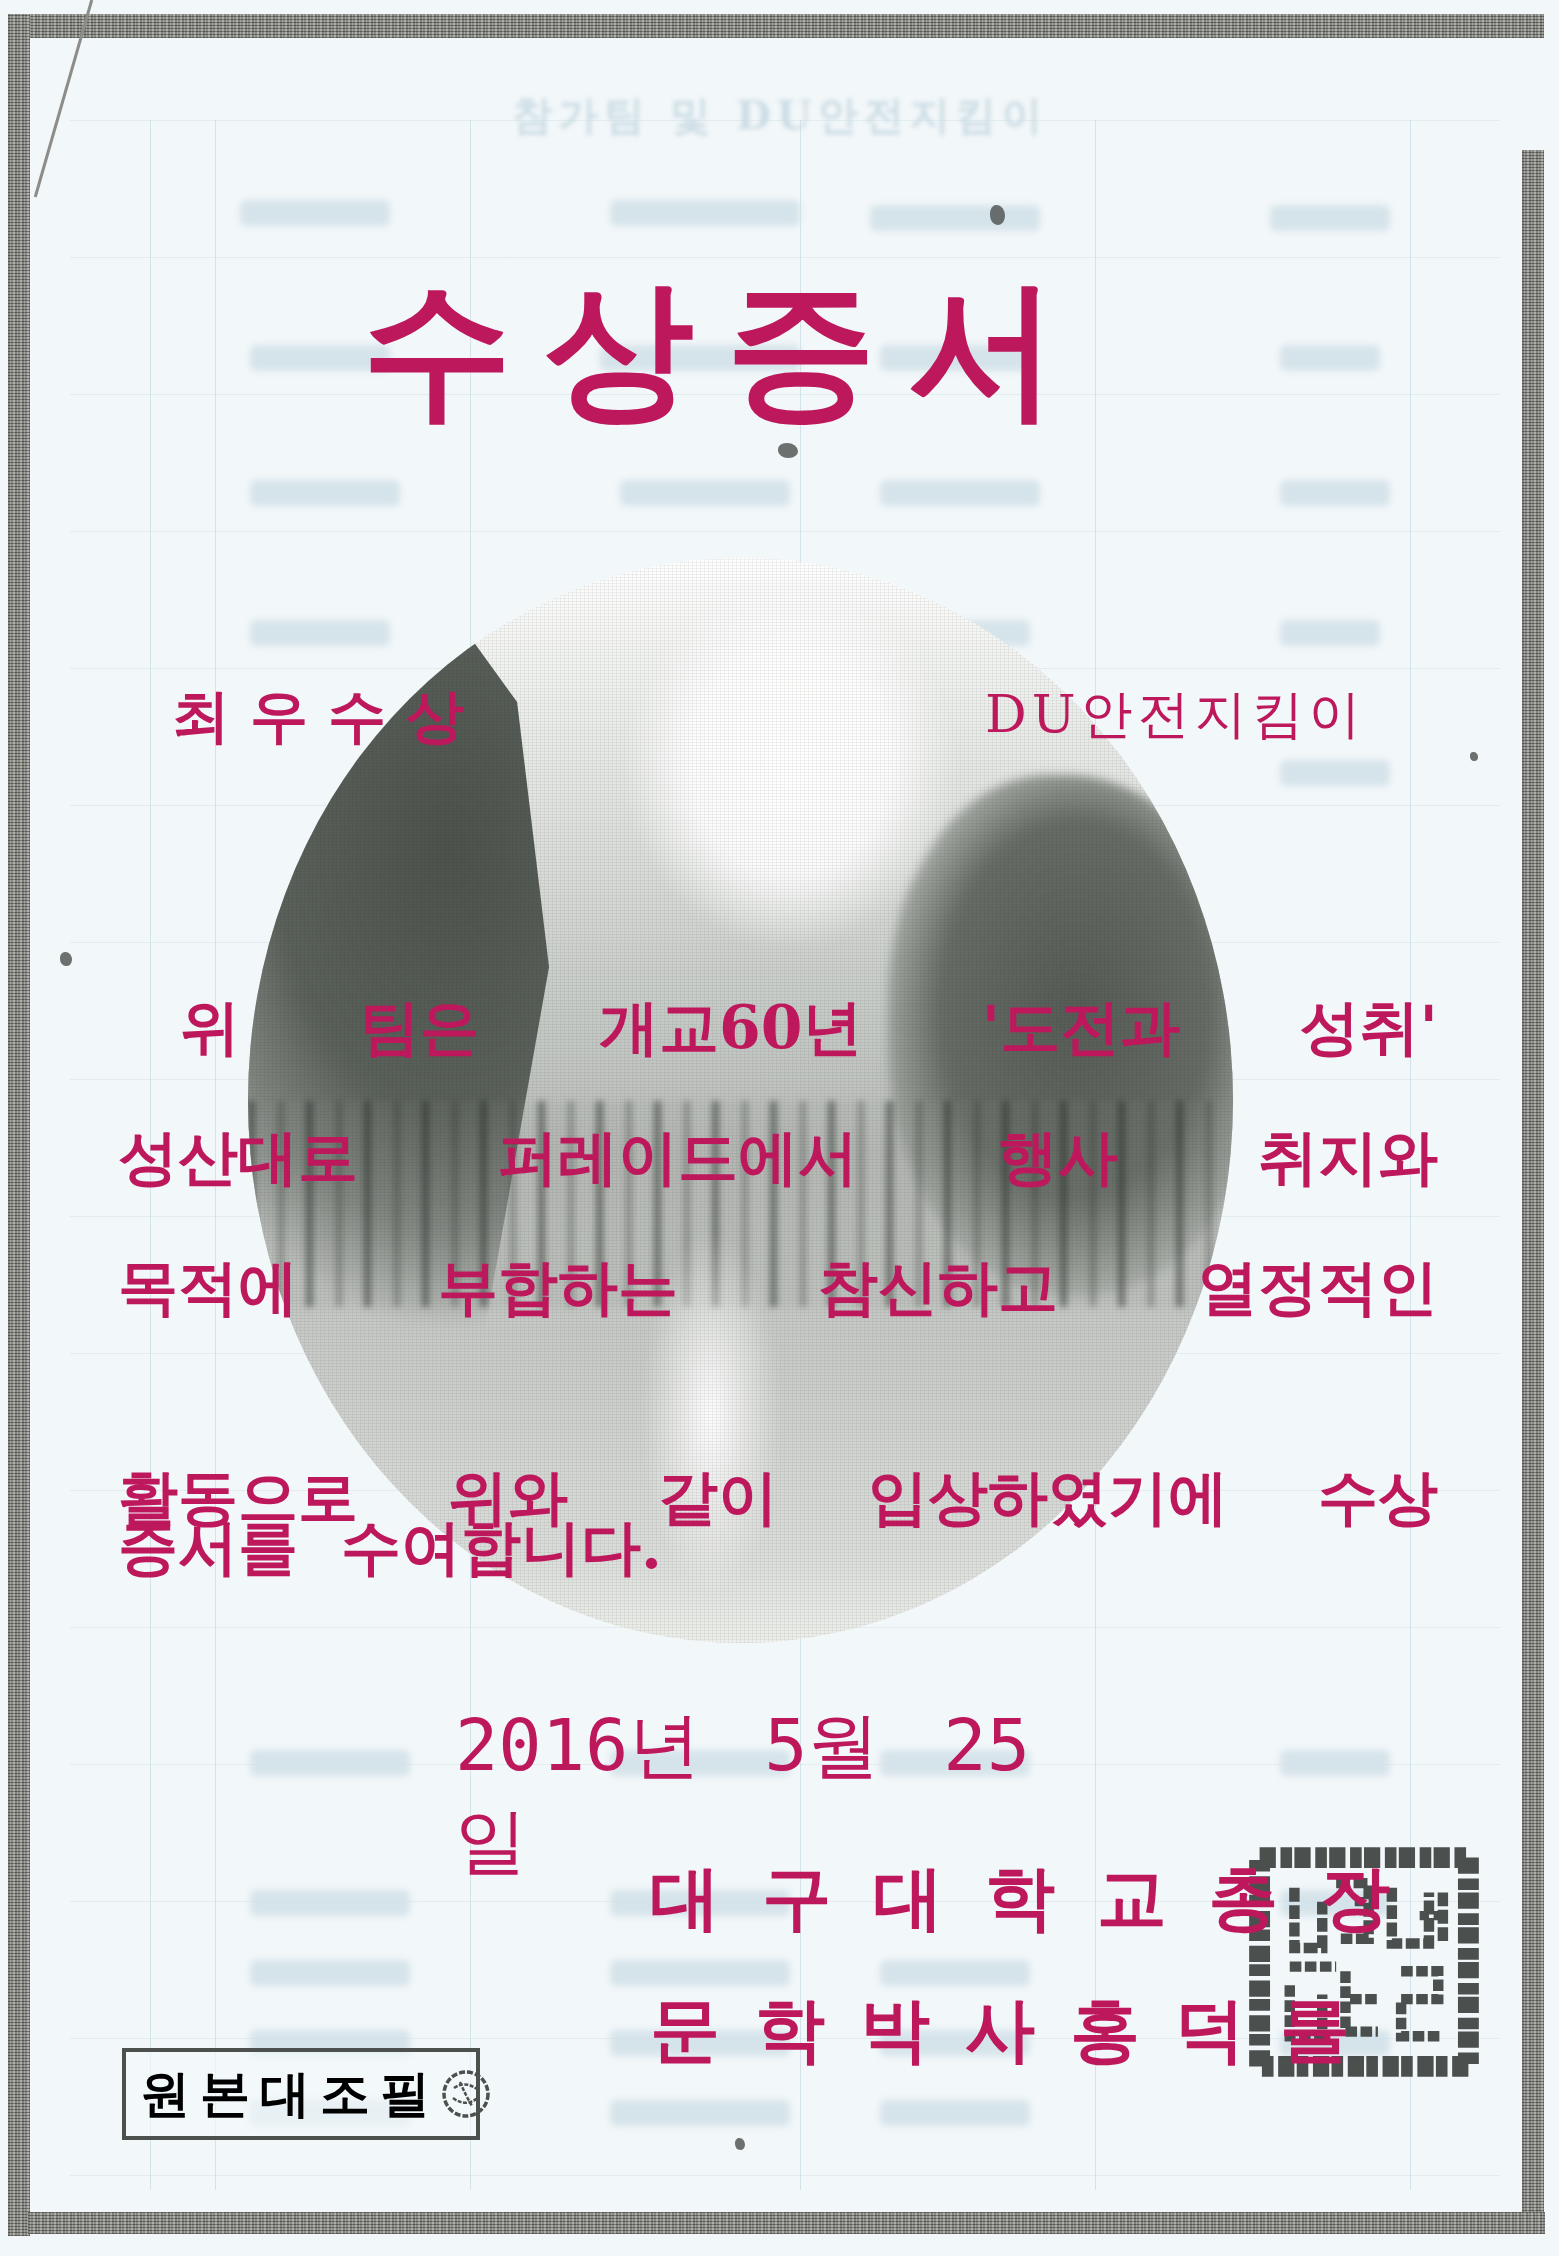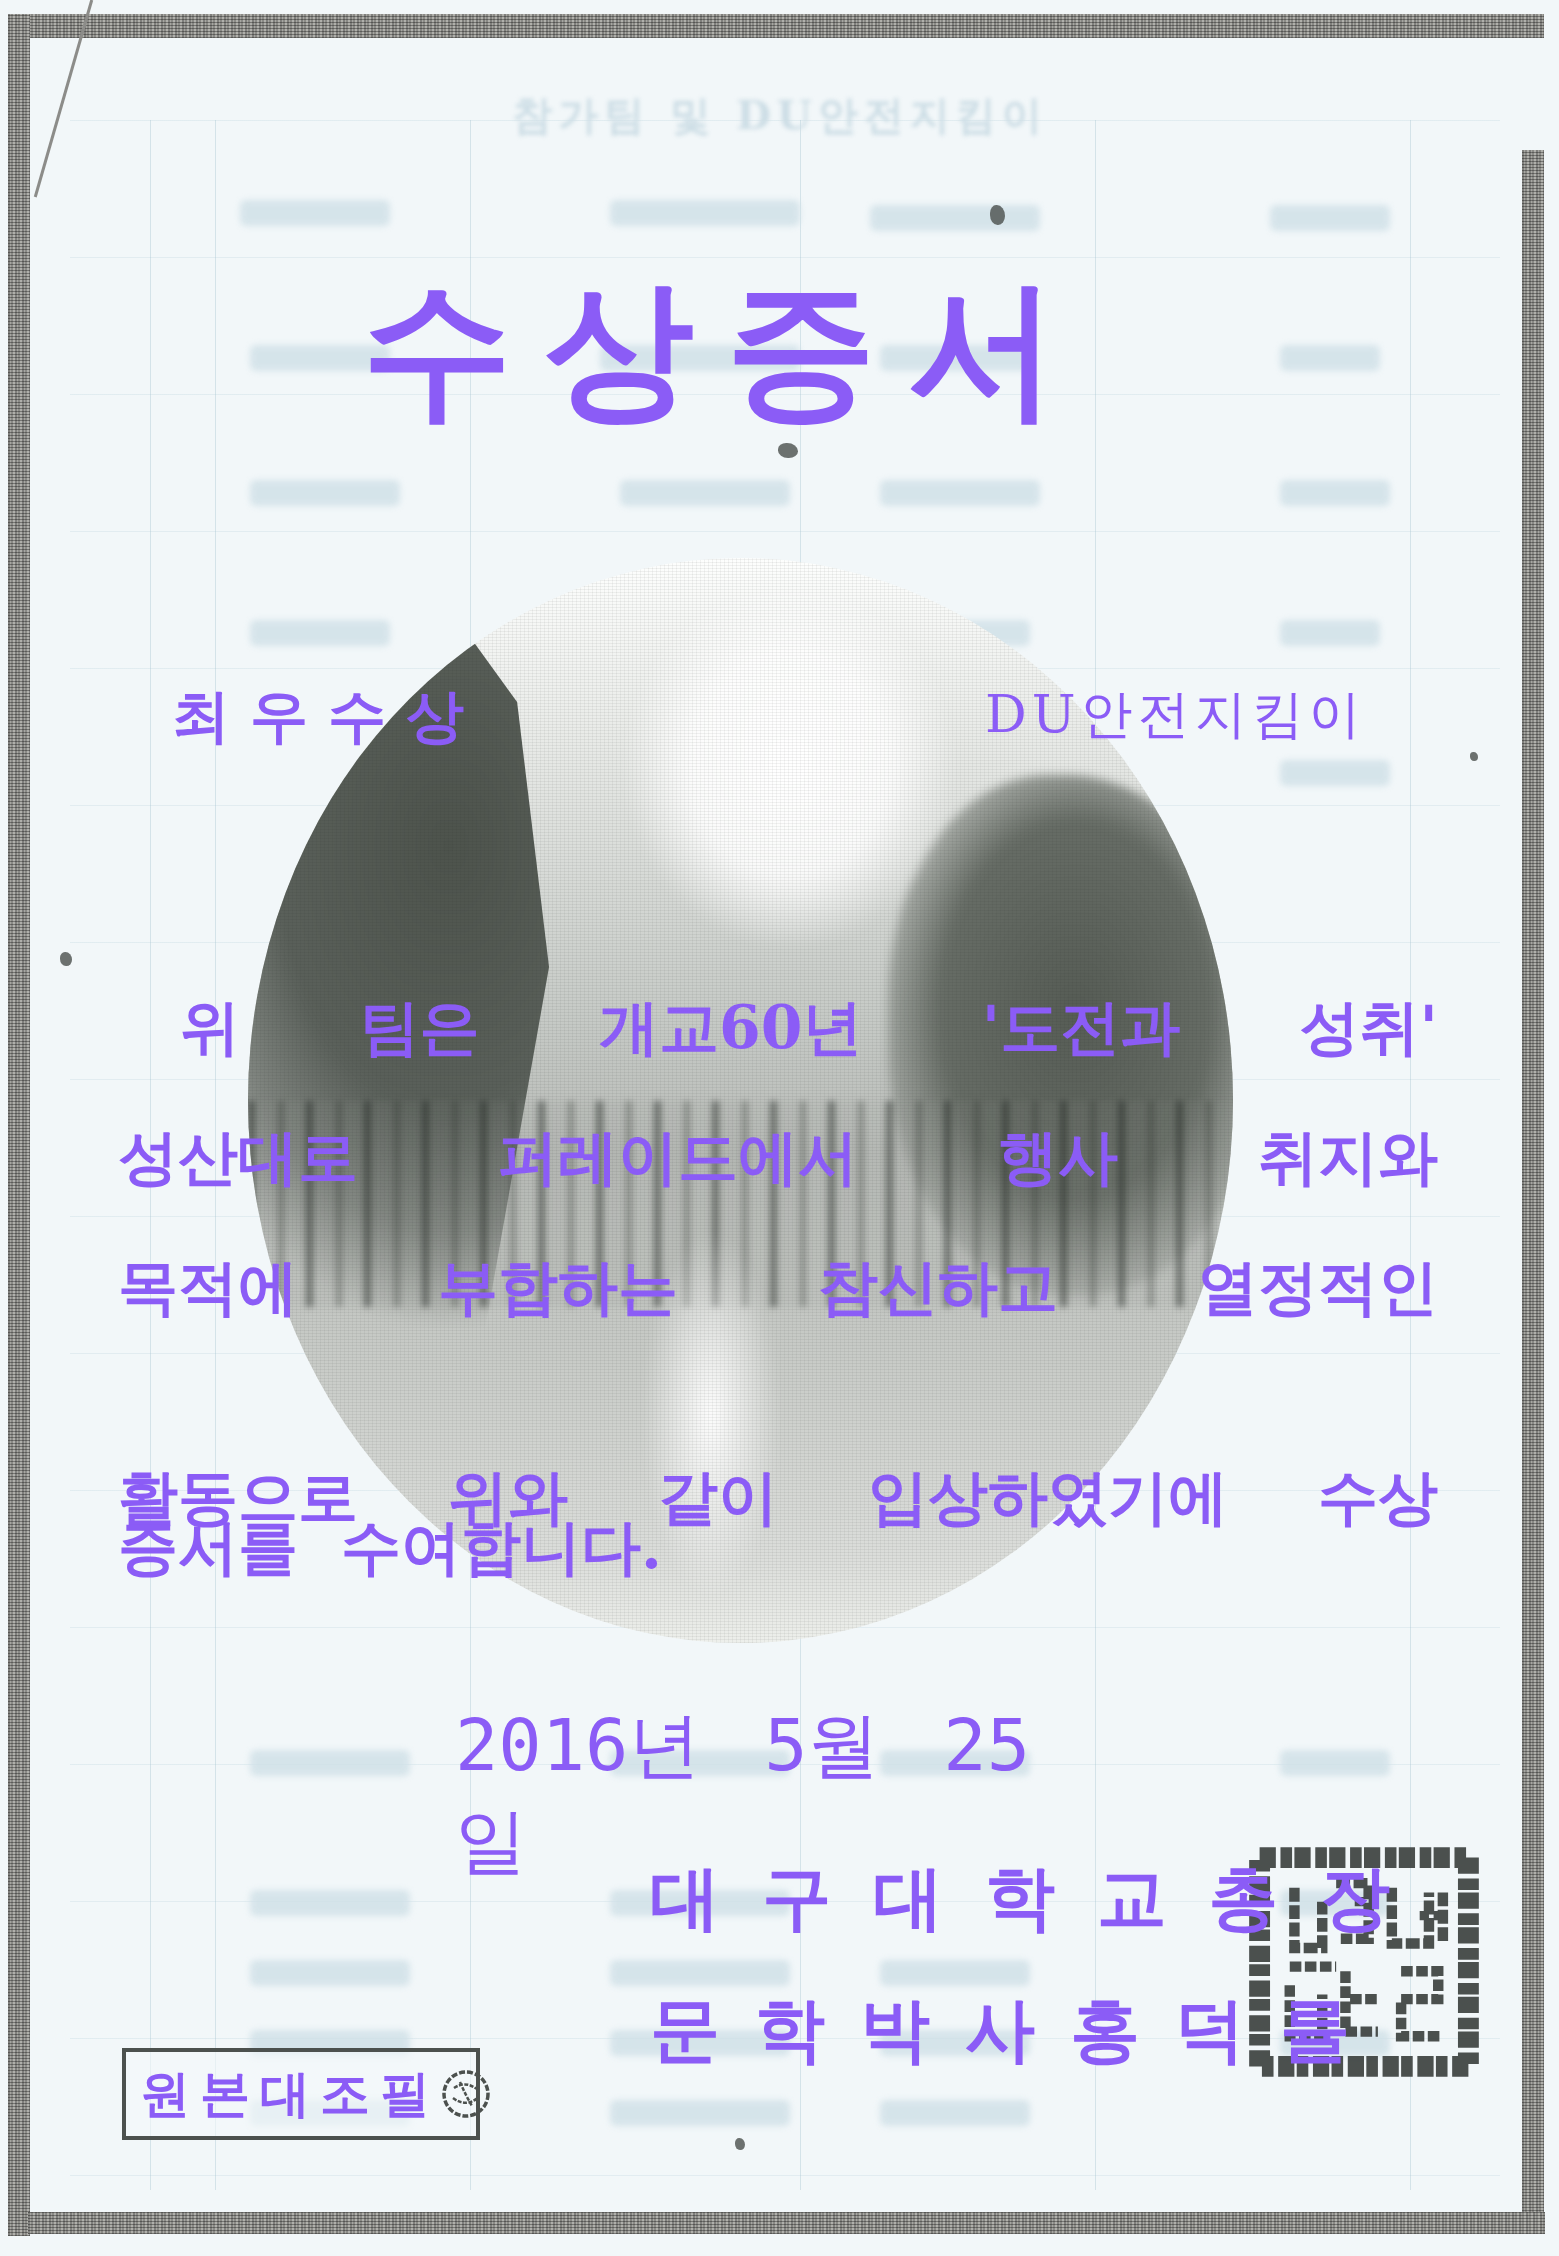--- a/index.html
+++ b/index.html
@@ -71,21 +71,21 @@
     position:absolute;left:0;top:50%;width:100%;height:19%;
     background:repeating-linear-gradient(90deg, rgba(45,50,46,.55) 0 7px, rgba(140,145,140,.12) 7px 30px, rgba(60,66,60,.4) 30px 36px, rgba(150,155,150,.1) 36px 58px);
     filter:blur(3px);
   }
   .road-streak{
     position:absolute;left:40%;top:62%;width:14%;height:34%;
     background:radial-gradient(closest-side,rgba(255,255,255,.95),rgba(255,255,255,0));
     filter:blur(5px);
   }
   
-  .ink{position:absolute;z-index:4;color:#8b5cf6;}
+  .ink{position:absolute;z-index:4;color:#be185d;}
   .title{
     left:362px;top:248px;width:740px;height:200px;
     font-size:150px;font-weight:bold;letter-spacing:32px;line-height:200px;
     white-space:nowrap;
   }
   .grade{left:172px;top:678px;font-size:58px;font-weight:bold;letter-spacing:20px;}
   .recipient{left:985px;top:680px;font-size:52px;font-weight:normal;letter-spacing:5px;}
   .body-line{
     left:118px;width:1320px;height:130px;
     font-size:60px;font-weight:bold;line-height:110px;
@@ -105,21 +105,21 @@
   .sig2{left:650px;top:1984px;width:700px;}
   
   .president-seal{position:absolute;left:1248px;top:1842px;width:232px;height:240px;z-index:3;opacity:.92;}
   .verify-box{
     position:absolute;left:122px;top:2048px;width:350px;height:84px;z-index:4;
     border:4px solid #4c514e;display:flex;align-items:center;
     background:rgba(244,249,250,.6);
   }
   .verify-label{
     flex:1;font-size:50px;font-weight:bold;letter-spacing:10px;
-    color:#8b5cf6;padding-left:14px;white-space:nowrap;
+    color:#000000;padding-left:14px;white-space:nowrap;
   }
   .verify-divider{width:4px;height:100%;background:#4c514e;}
   .verify-cell{width:72px;height:100%;display:flex;align-items:center;justify-content:center;}
 </style>
 </head>
 <body>
 
 <div class="page">
 
   <div class="ghost-layer">

